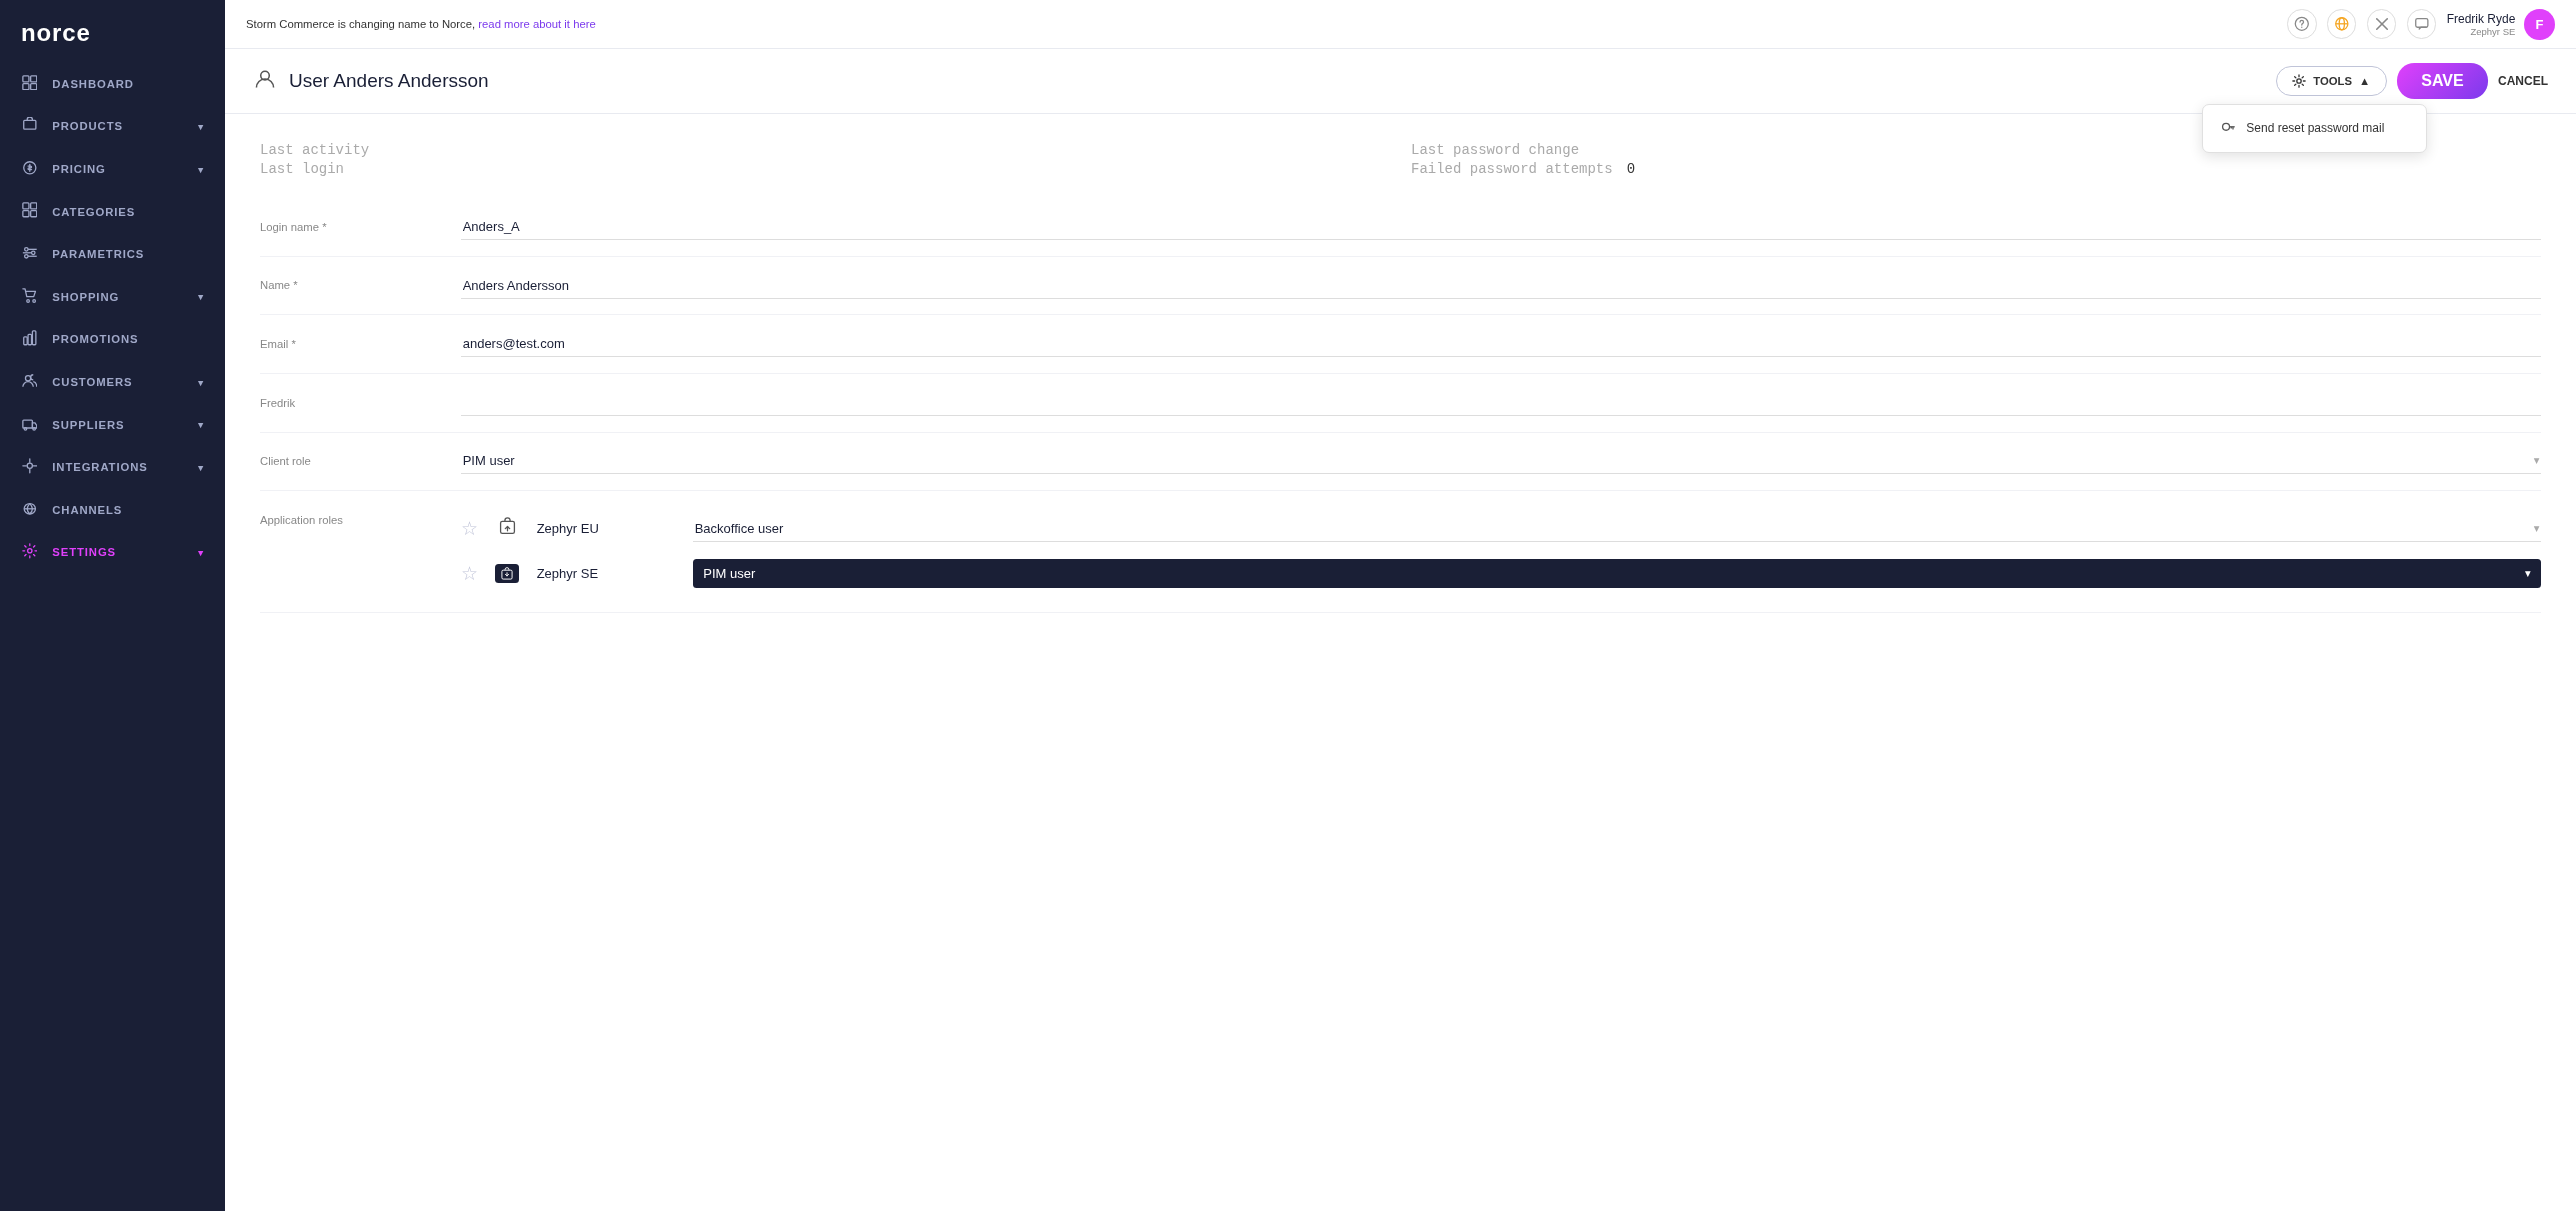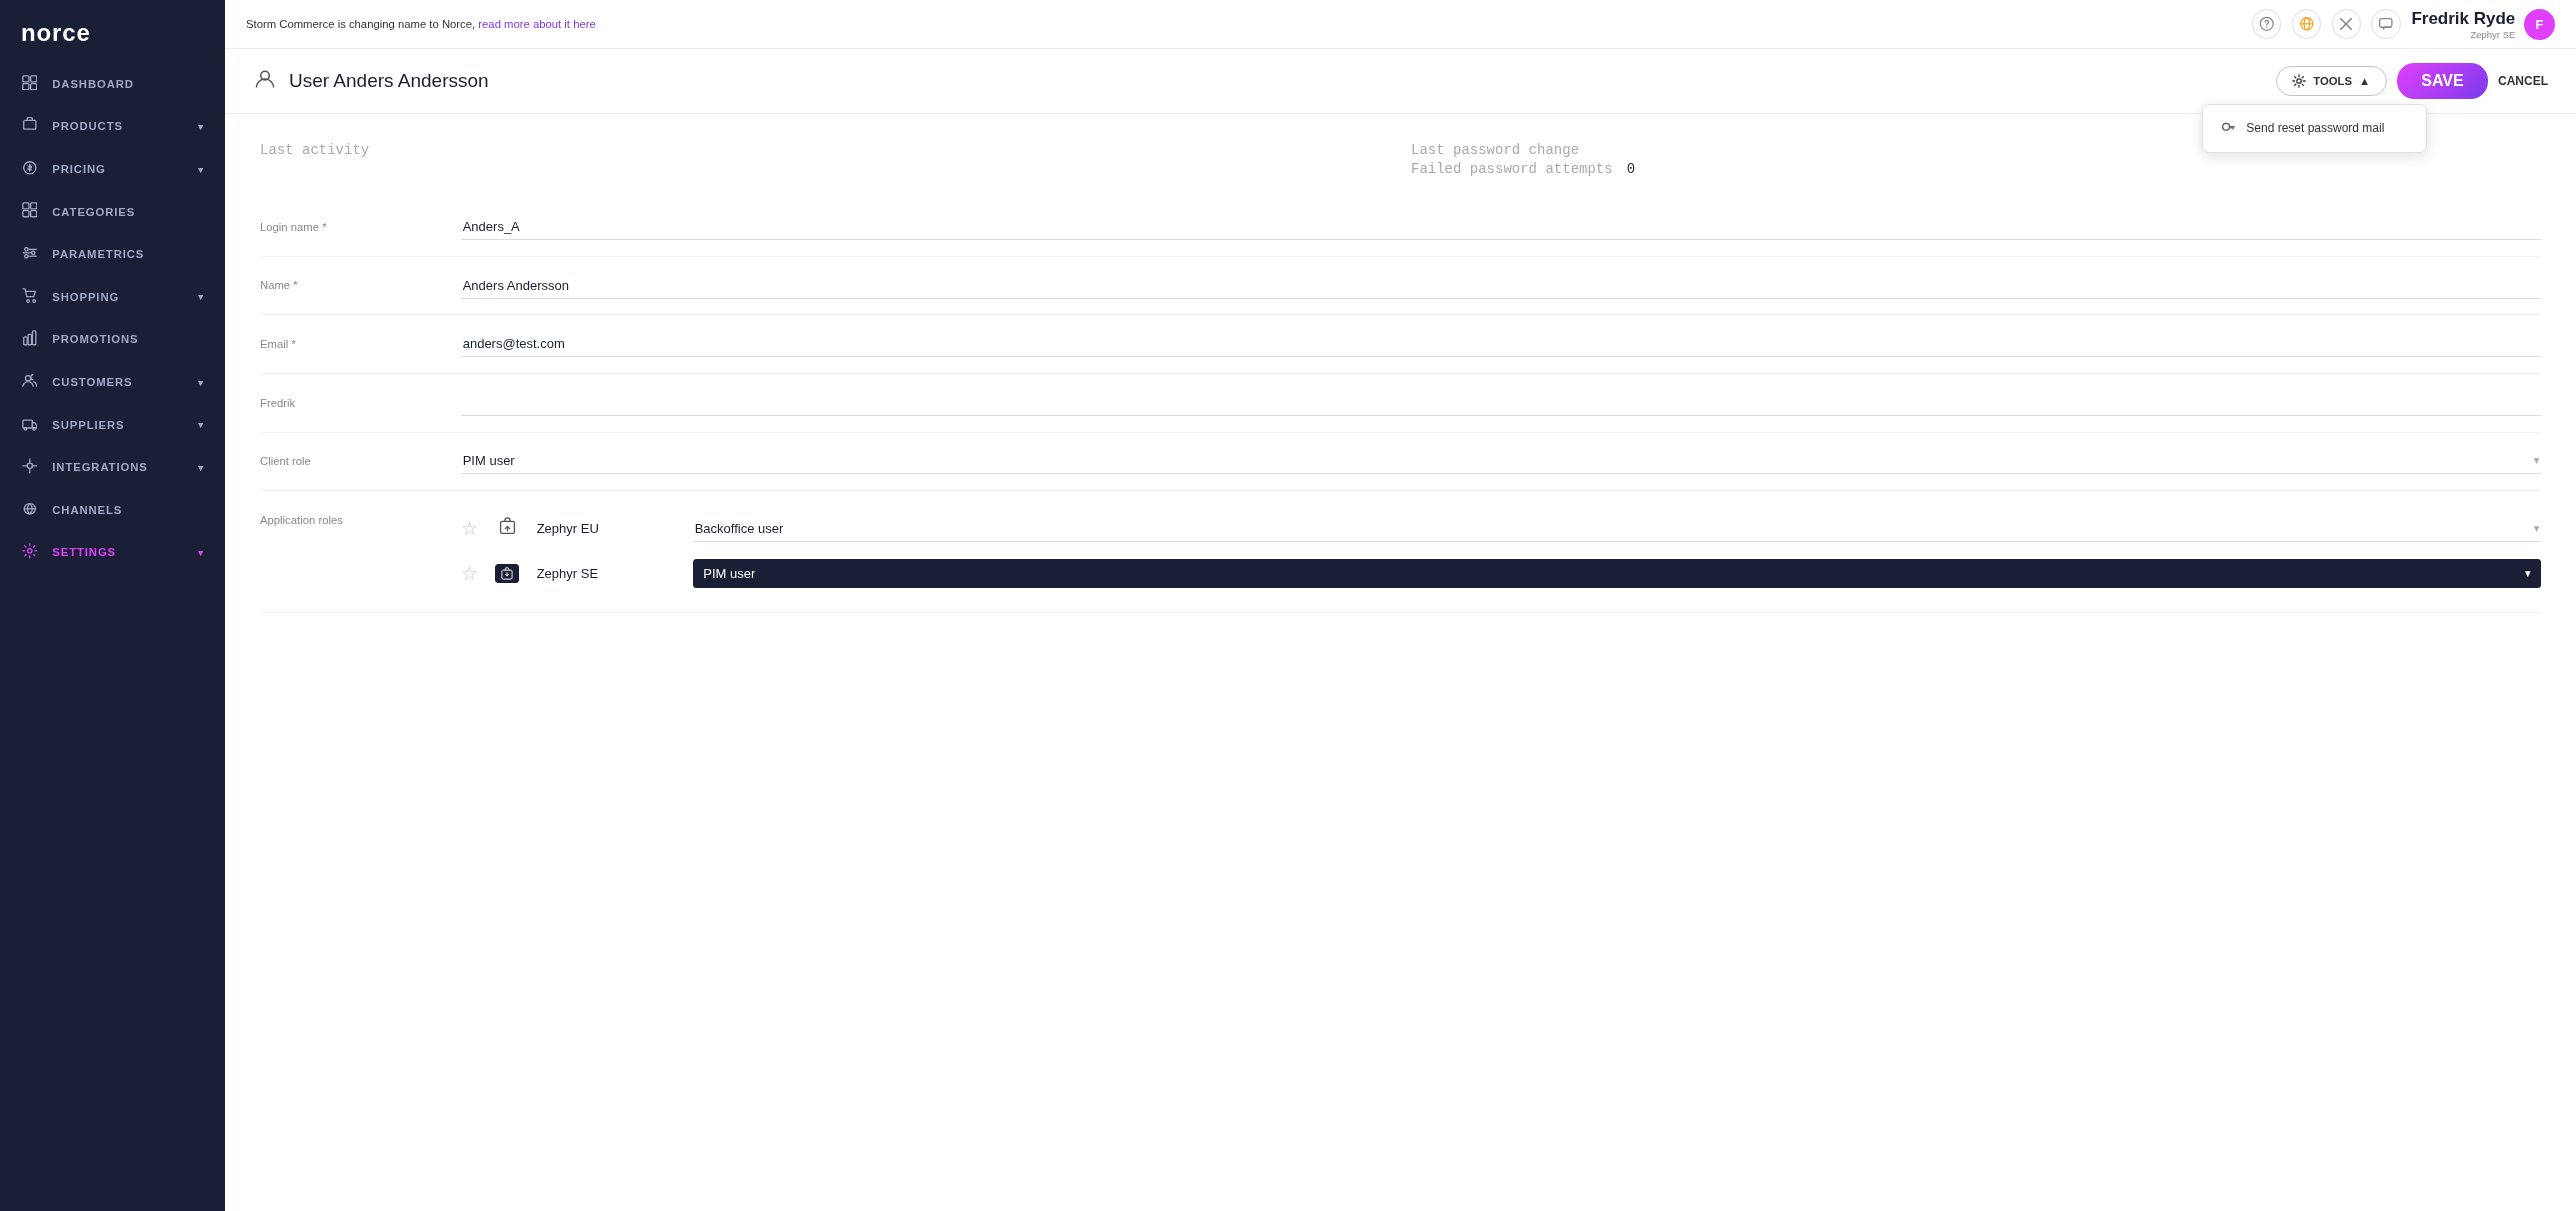--- a/index.html
+++ b/index.html
@@ -82,21 +82,21 @@
     .user-avatar {
       width: 31px; height: 31px;
       border-radius: 50%;
       background: #e040fb;
       color: #fff;
       display: flex; align-items: center; justify-content: center;
       font-weight: 700;
       font-size: 13px;
     }
     .user-info { text-align: right; }
-    .user-name { font-weight: 700; font-size: 17px; color: #1a1f36; }
+    .user-name { font-weight: 400; font-size: 12px; color: #1a1f36; }
     .user-org { font-size: 9.5px; color: #888; }
     .user-block { display: flex; align-items: center; gap: 8.7px; }
 
     
     .page-header {
       background: #fff;
       border-bottom: 0.9px solid #e8eaf0;
       padding: 14px 28px;
       display: flex;
       align-items: center;
@@ -484,20 +484,24 @@
       </div>
     </div>
   </div>
 
   <div class="content">
 
     <div class="activity-row">
       <div>
         <div class="activity-item">
           <span class="activity-label">Last activity</span>
+          <span class="activity-value"></span>
+        </div>
+        <div class="activity-item" style="margin-top:3.5px;">
+          <span class="activity-label">Last login</span>
           <span class="activity-value"></span>
         </div>
       </div>
       <div>
         <div class="activity-item">
           <span class="activity-label">Last password change</span>
           <span class="activity-value"></span>
         </div>
         <div class="activity-item" style="margin-top:3.5px;">
           <span class="activity-label">Failed password attempts</span>

